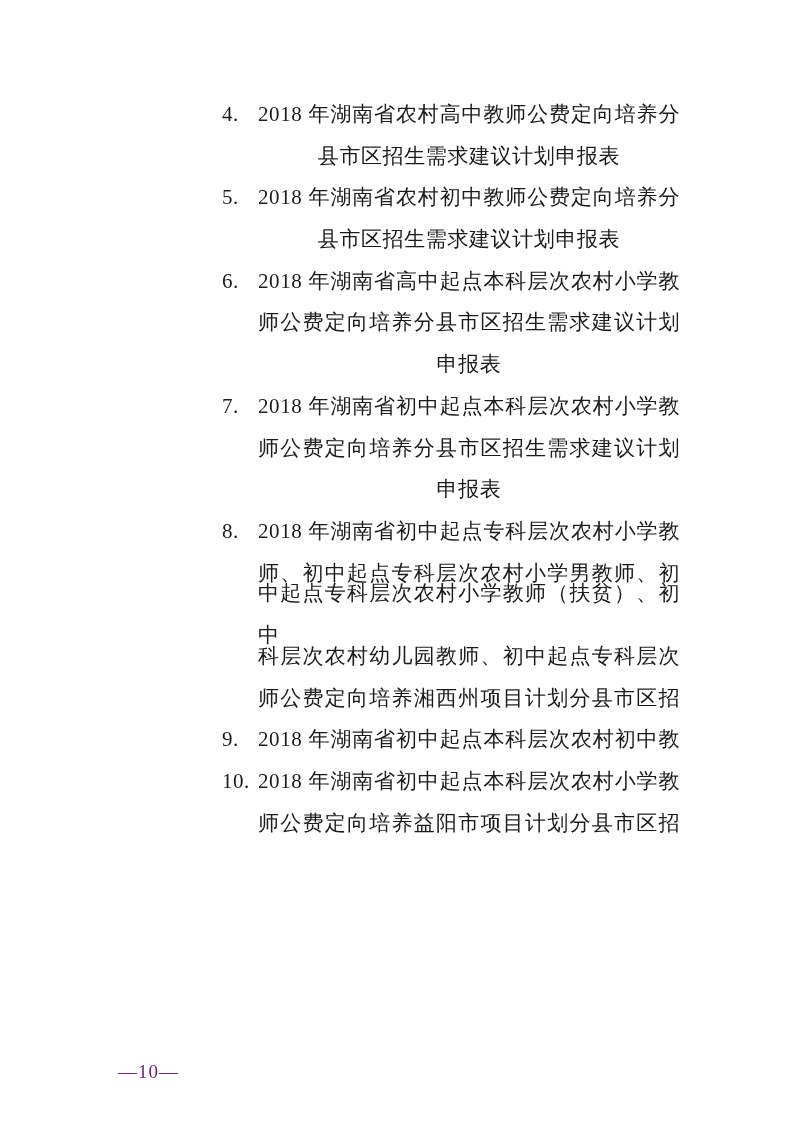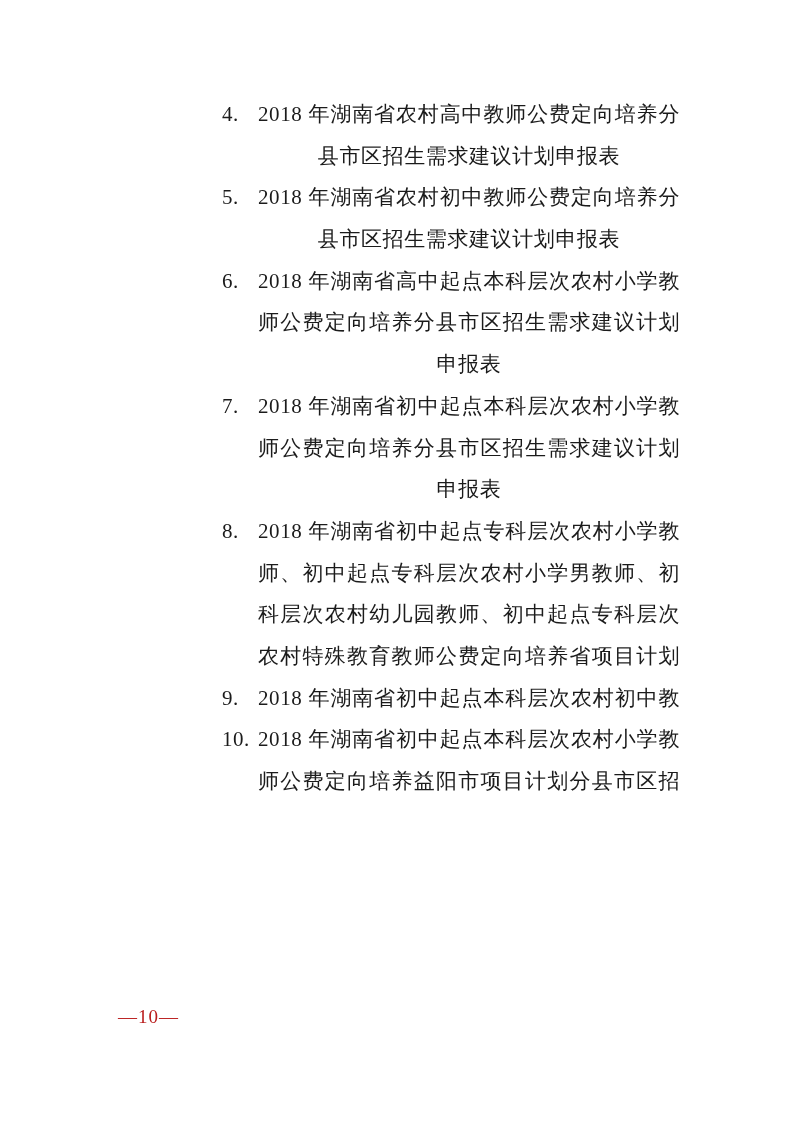--- a/index.html
+++ b/index.html
@@ -44,25 +44,25 @@
   }
   .line-text.fill {
     text-align: justify;
     text-align-last: justify;
     white-space: normal;
     font-family: Liberation Serif, serif;
   }
   .page-num {
     position: absolute;
     left: 118px;
-    top: 996px;
+    top: 1051px;
     font-size: 19px;
     letter-spacing: 1px;
     line-height: 41.7px;
-    color: #b91c1c;
+    color: #701a75;
   }
 </style>
 </head>
 <body>
 
 <div class="doc-page">
   <div class="doc-list">
       <div class="item">
         <div class="line first">
           <span class="num">4.</span>
@@ -107,24 +107,27 @@
       </div>
       <div class="item">
         <div class="line first">
           <span class="num">8.</span>
           <span class="line-text fill">2018 年湖南省初中起点专科层次农村小学教</span>
         </div>
         <div class="line cont">
           <span class="line-text fill">师、初中起点专科层次农村小学男教师、初</span>
         </div>
         <div class="line cont">
+          <span class="line-text fill">中起点专科层次农村小学教师（扶贫）、初中</span>
+        </div>
+        <div class="line cont">
           <span class="line-text fill">科层次农村幼儿园教师、初中起点专科层次</span>
         </div>
         <div class="line cont">
-          <span class="line-text fill">农村特殊教育教师公费定向培养省项目计划</span>
+          <span class="line-text fill">师公费定向培养湘西州项目计划分县市区招</span>
         </div>
       </div>
       <div class="item">
         <div class="line first">
           <span class="num">9.</span>
           <span class="line-text fill">2018 年湖南省初中起点本科层次农村初中教</span>
         </div>
       </div>
       <div class="item">
         <div class="line first">

